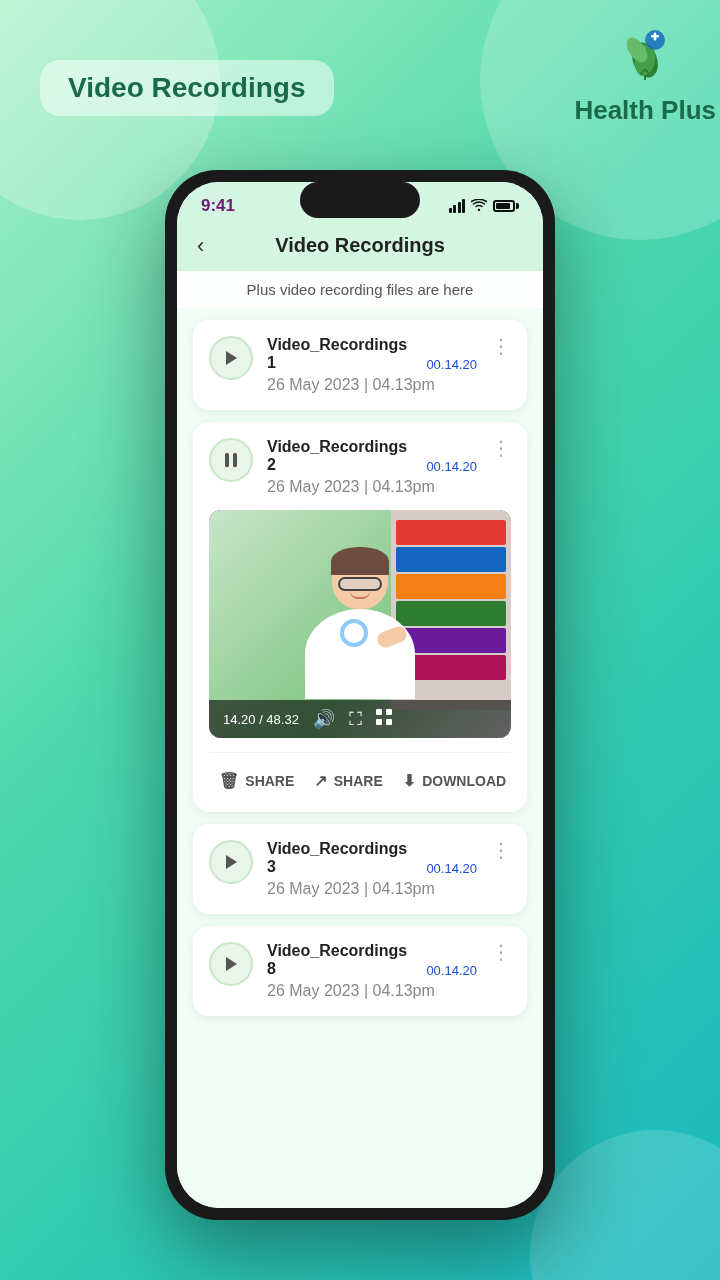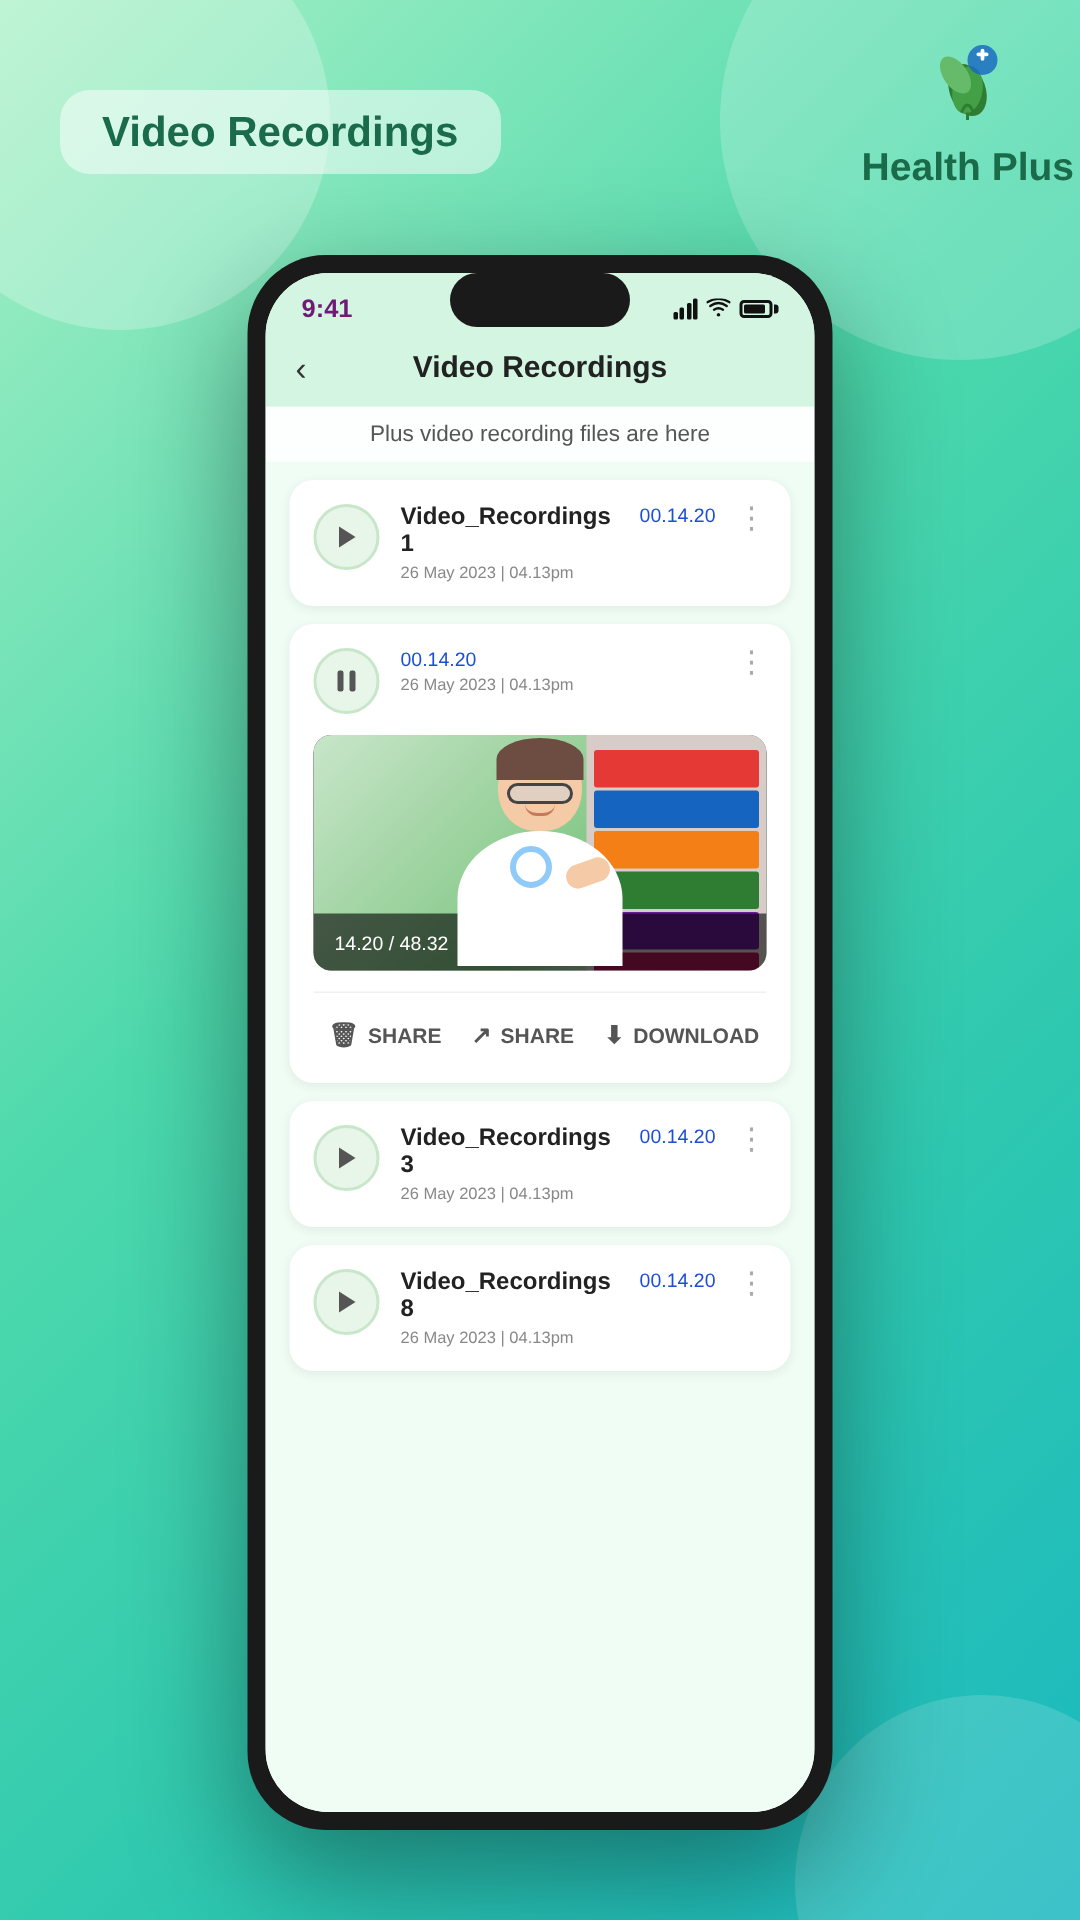--- a/index.html
+++ b/index.html
@@ -199,55 +199,55 @@
     }
     .play-btn.pause {
       background: #e8f5e9;
     }
 
     .card-info {
       flex: 1;
     }
     .card-title-row {
       display: flex;
-      align-items: flex-start;
+      align-items: flex-end;
       gap: 10px;
       margin-bottom: 4px;
     }
     .card-title {
       font-size: 16px;
       font-weight: 700;
       color: #222;
     }
     .card-duration {
       font-size: 13px;
       color: #1d4ed8;
     }
     .card-date {
-      font-size: 11px;
+      font-size: 16px;
       color: #888;
     }
     .more-btn {
       color: #aaa;
       font-size: 20px;
       cursor: pointer;
       background: none;
       border: none;
       line-height: 1;
       align-self: flex-start;
     }
 
     
     .video-preview {
       margin-top: 14px;
       border-radius: 12px;
       overflow: hidden;
       position: relative;
       background: #2a2a2a;
-      height: 157px;
+      height: 228px;
     }
     .video-bg {
       width: 100%;
       height: 100%;
       background: linear-gradient(135deg, #c8e6c9 0%, #a5d6a7 30%, #81c784 60%, #f5f5f5 100%);
       position: relative;
       display: flex;
       align-items: center;
       justify-content: center;
       overflow: hidden;
@@ -444,20 +444,21 @@
       <div class="recording-card">
         <div class="card-header">
           <button class="play-btn pause">
             <svg width="14" height="16" viewBox="0 0 14 16">
               <rect x="1" y="1" width="4" height="14" rx="1.5" fill="#555"></rect>
               <rect x="9" y="1" width="4" height="14" rx="1.5" fill="#555"></rect>
             </svg>
           </button>
           <div class="card-info">
             <div class="card-title-row">
+              <span class="card-title">Video_Recordings 2</span>
               <span class="card-duration">00.14.20</span>
             </div>
             <div class="card-date">26 May 2023 | 04.13pm</div>
           </div>
           <button class="more-btn">⋮</button>
         </div>
 
         <div class="video-preview">
           <div class="video-bg">
 

